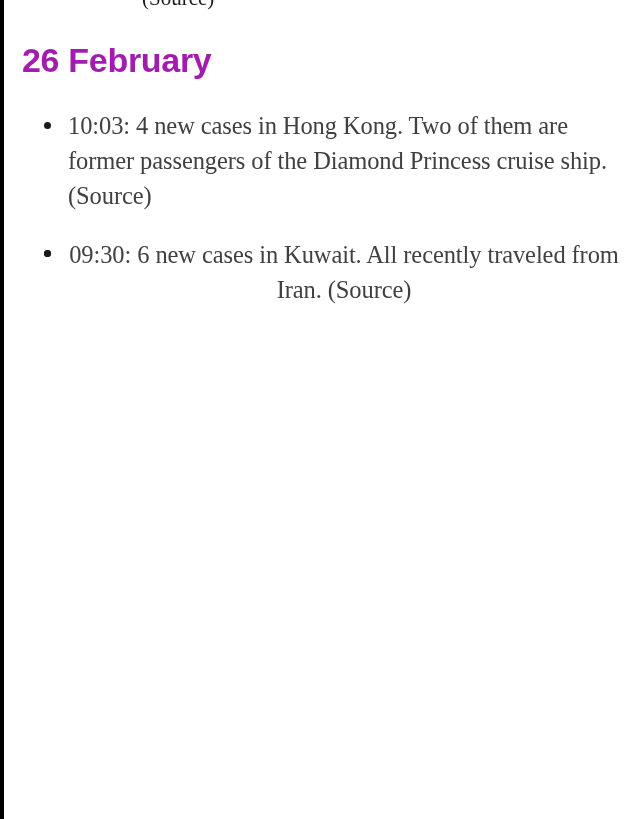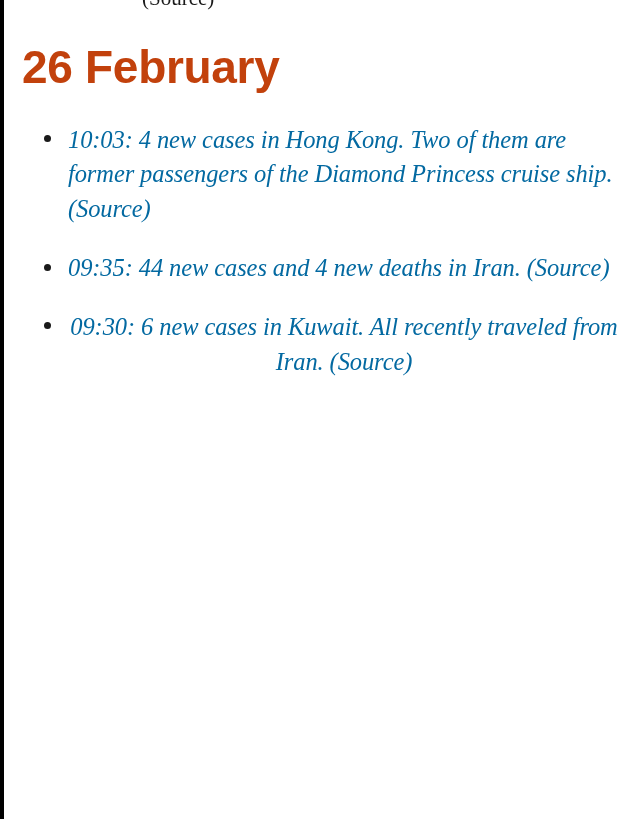--- a/index.html
+++ b/index.html
@@ -37,40 +37,39 @@
     top: -14px;
     left: 120px;
     font-family: "Liberation Serif", serif;
     font-size: 21px;
     color: #1a1a1a;
     white-space: nowrap;
   }
   .date-heading {
     font-family: "Liberation Sans", sans-serif;
     font-weight: bold;
-    font-size: 46px;
+    font-size: 34px;
     line-height: 1.1;
     letter-spacing: -0.3px;
     margin: 28px 0 0 0;
-    color: #c2410c;
+    color: #a21caf;
   }
   ul.entries {
     list-style: none;
     margin: 30px 0 0 0;
     padding: 0;
   }
   ul.entries li {
     position: relative;
     padding-left: 46px;
     margin-bottom: 24px;
     font-size: 24.5px;
     line-height: 1.42;
-    color: #0369a1;
+    color: #404040;
     letter-spacing: -0.1px;
-    font-style: italic;
   }
   ul.entries li:last-child {
     margin-bottom: 0;
     text-align: center;
   }
   ul.entries li .bullet {
     position: absolute;
     left: 22px;
     top: 0.52em;
     width: 7px;
@@ -92,21 +91,20 @@
 
   <h1 class="date-heading">26 February</h1>
 
   <ul class="entries">
     <li>
       <span class="bullet"></span>
       <span>10:03: 4 new cases in Hong Kong. Two of them are former passengers of the Diamond Princess cruise ship. (Source)</span>
     </li>
     <li>
       <span class="bullet"></span>
-      <span>09:35: 44 new cases and 4 new deaths in Iran. (Source)</span>
     </li>
     <li>
       <span class="bullet"></span>
       <span>09:30: 6 new cases in Kuwait. All recently traveled from Iran. (Source)</span>
     </li>
   </ul>
 
 </div>
 
 </body></html>

